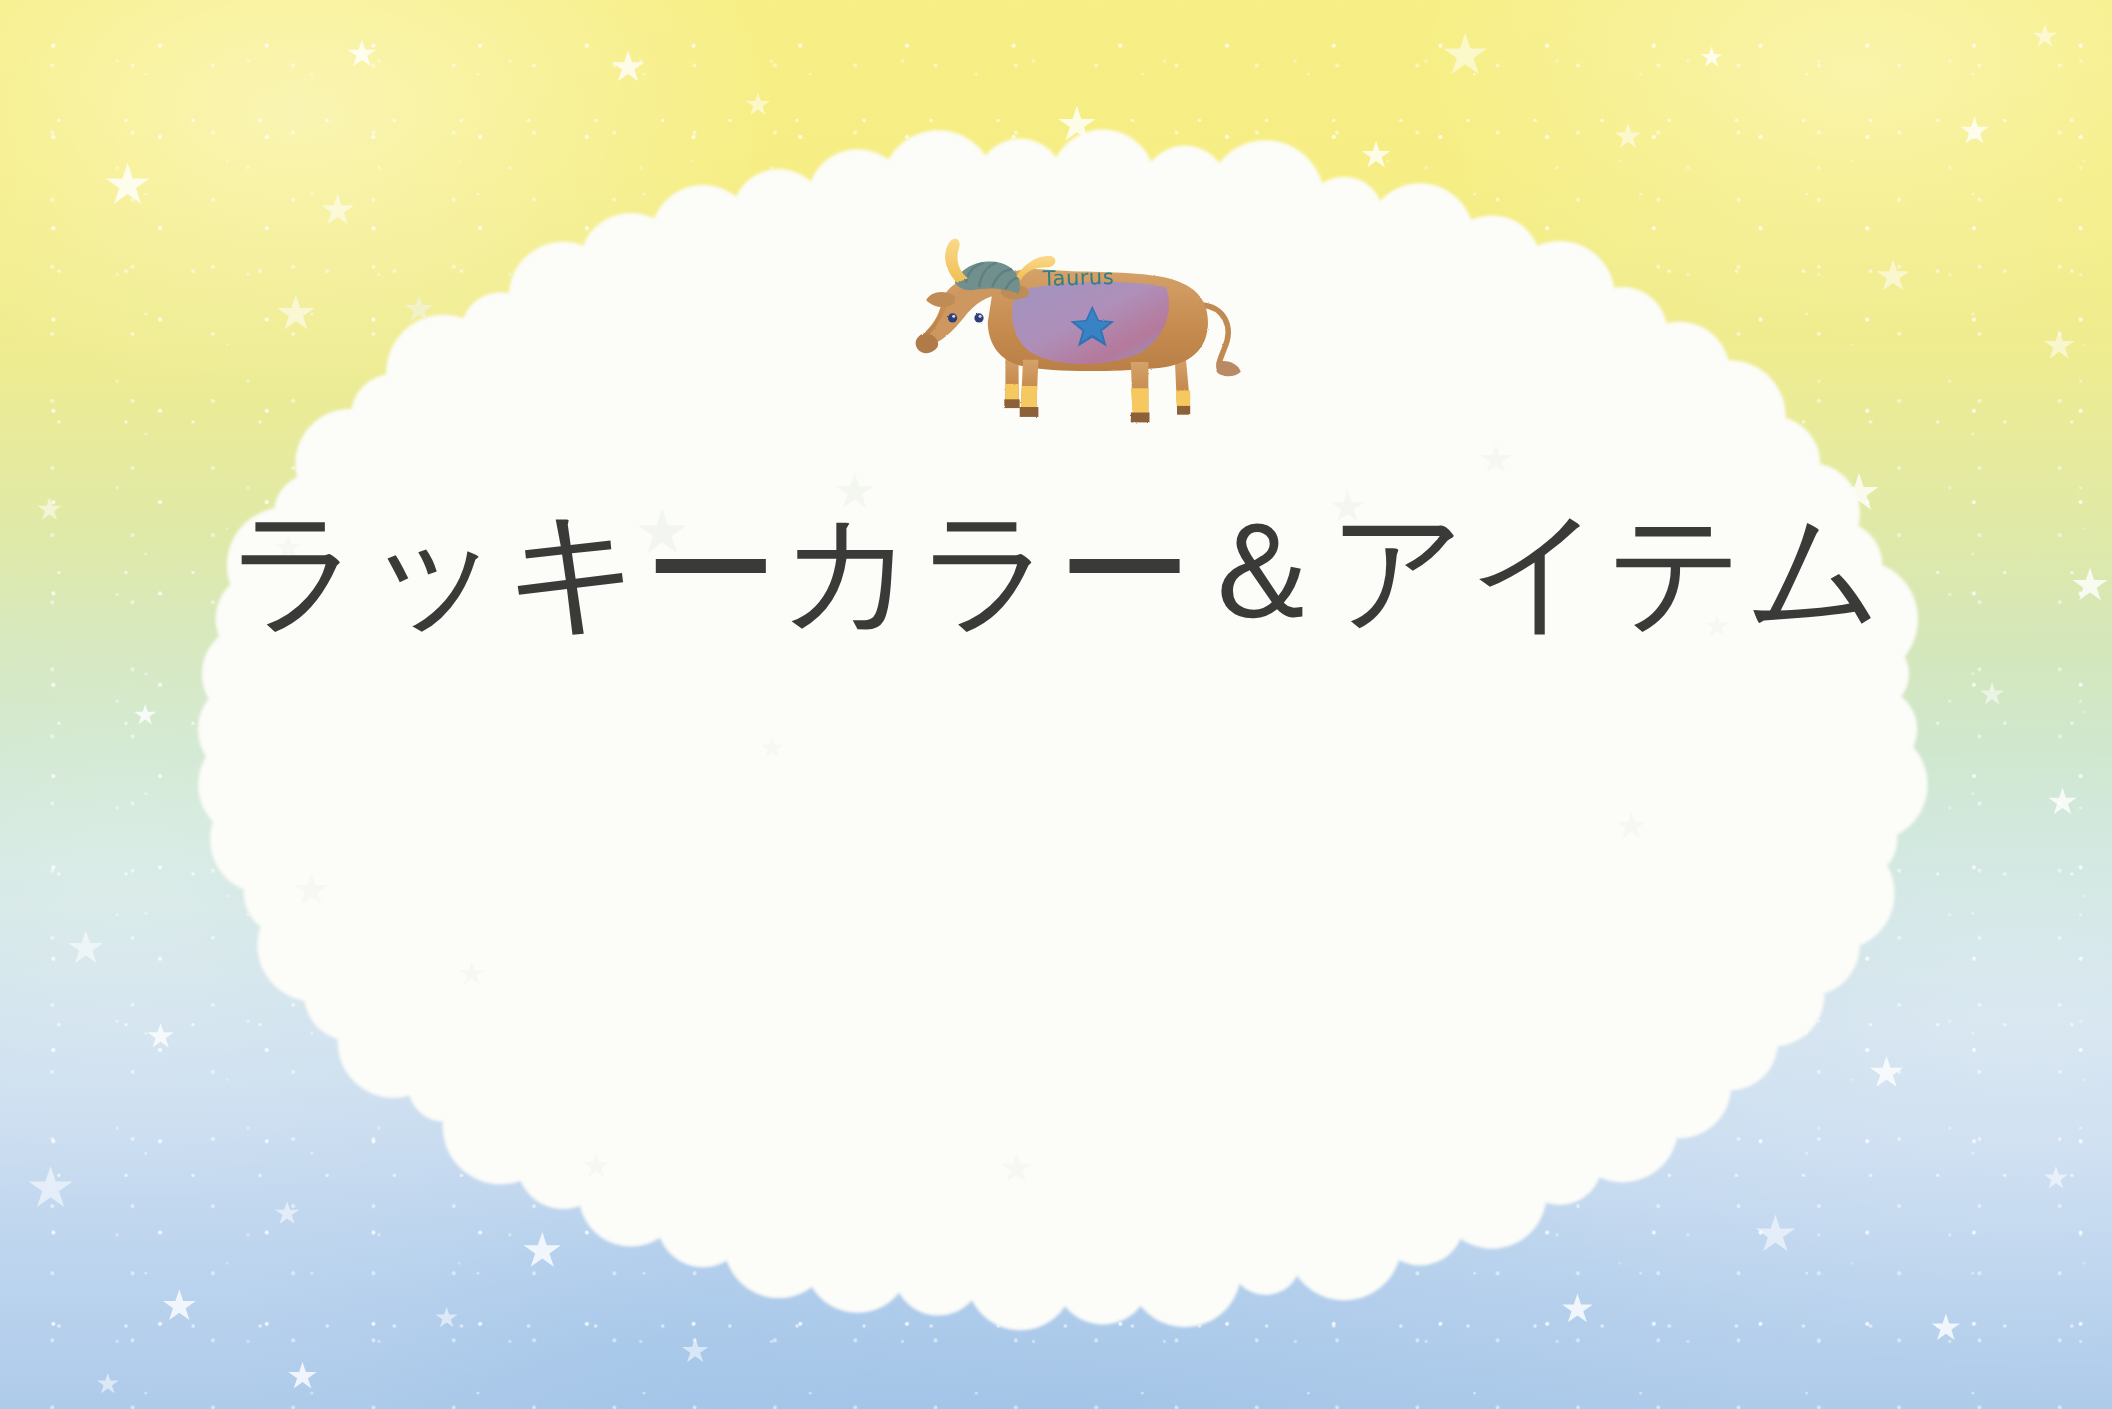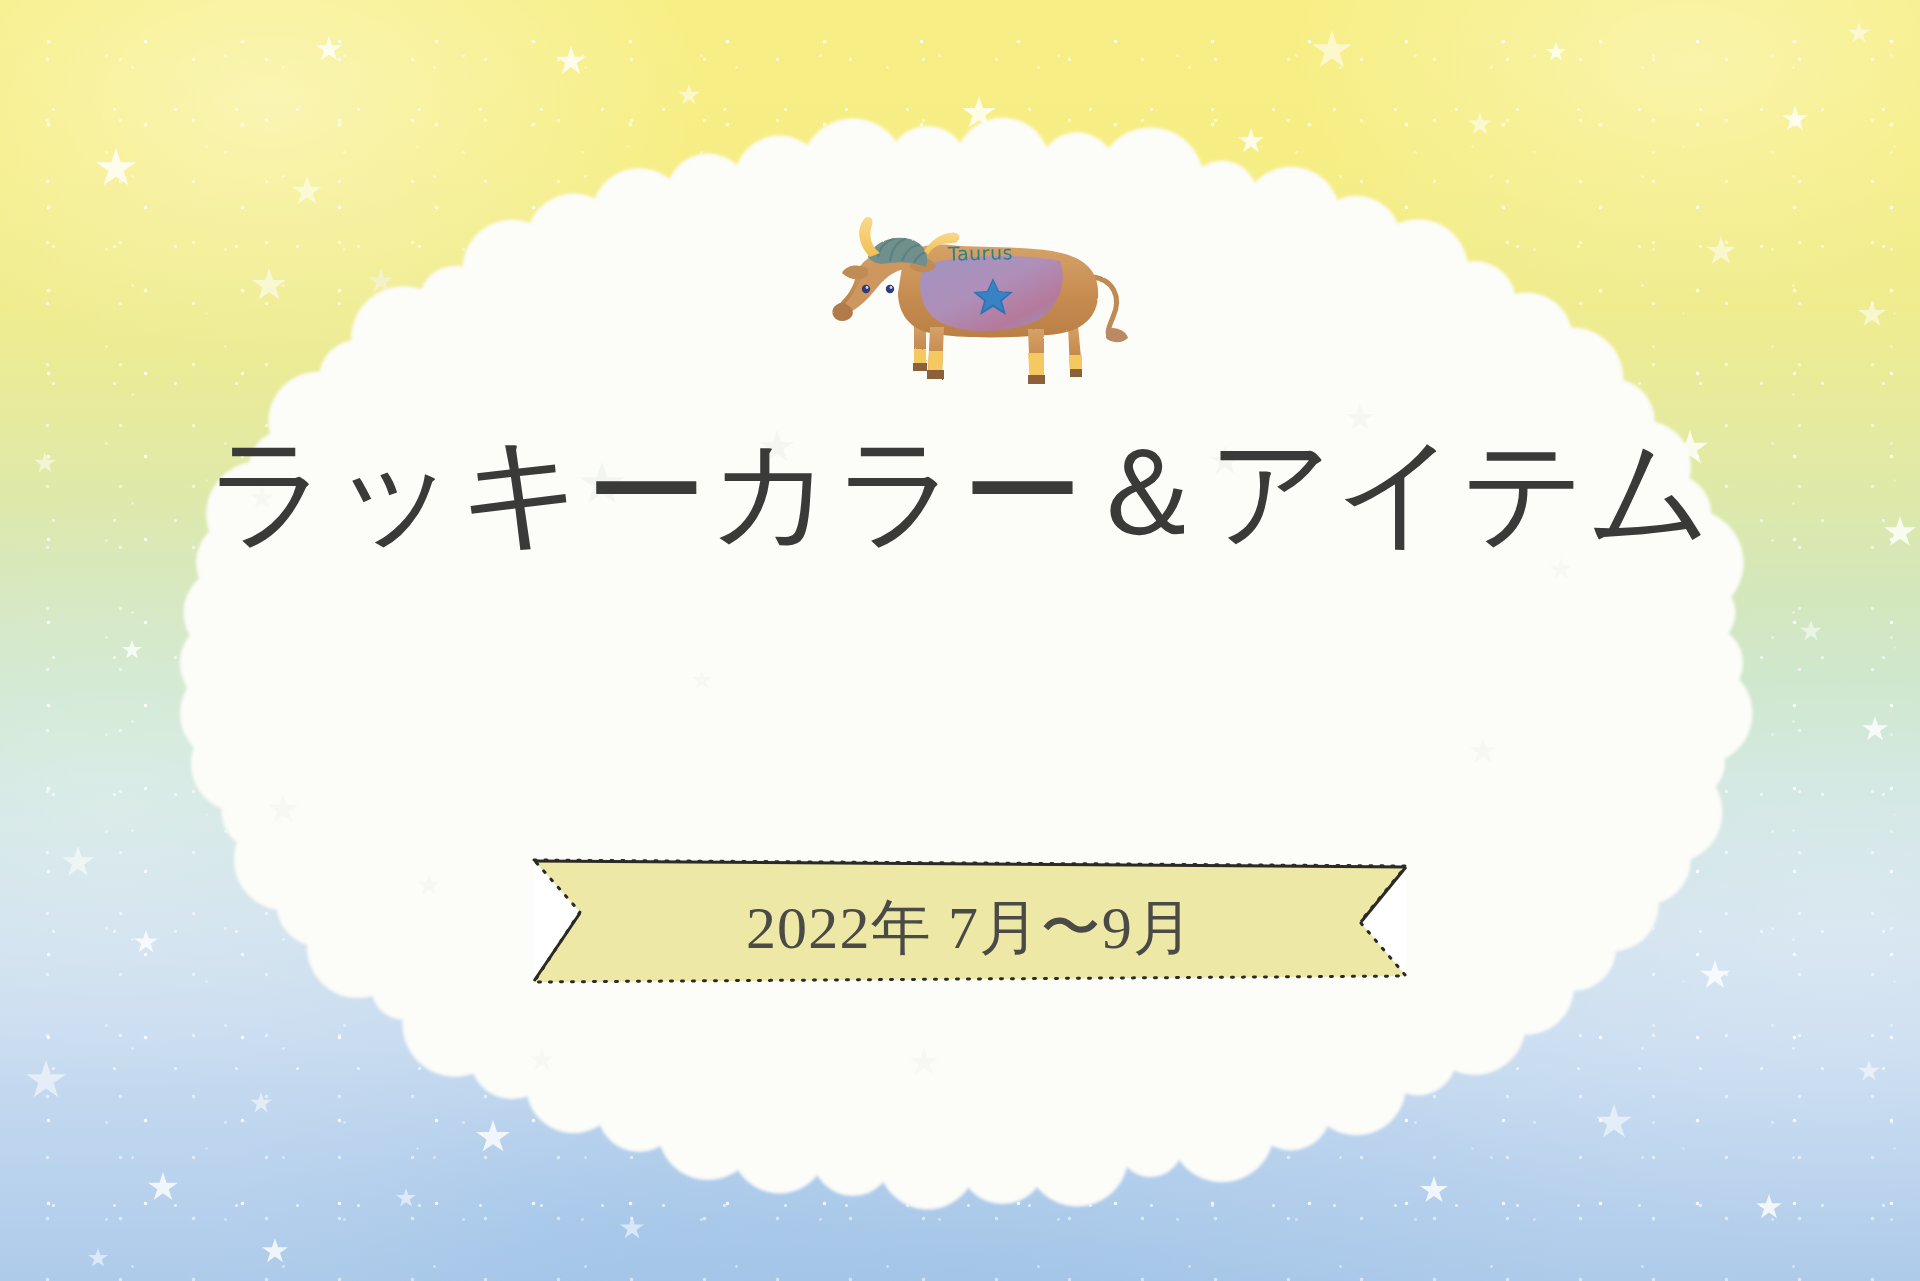--- a/index.html
+++ b/index.html
@@ -103,20 +103,21 @@
   .line1{
     font-size:130px;line-height:1.0;
     letter-spacing:.055em;
     font-weight:400;
     white-space:nowrap;
   }
   .line2{
     font-size:122px;line-height:1.0;
     letter-spacing:.012em;
     font-weight:400;
+    margin-top:28px;
     white-space:nowrap;
   }
 
   
   #ribbon{position:absolute;left:520px;top:848px;width:900px;height:146px;}
   #ribbon svg{display:block;width:100%;height:100%;overflow:visible;}
   #ribbon-text{
     position:absolute;left:0;right:0;top:40px;
     text-align:center;
     font-family:"Liberation Serif","DejaVu Serif",serif;
@@ -360,34 +361,14 @@
       </g>
     </svg>
   </div>
 
   <div id="taurus-word">Taurus</div>
 
   <div id="headline">
     <div class="line2">ラッキーカラー＆アイテム</div>
   </div>
 
-  <div id="ribbon">
-    <svg viewBox="0 0 900 146" preserveAspectRatio="none" aria-hidden="true">
-
-      <polygon points="14,12 886,18 886,128 14,134" fill="#EDE8A6"></polygon>
-
-      <polygon points="14,12 58,62 14,134 0,134 0,12" fill="#ffffff" opacity="0"></polygon>
-      <path d="M14 12 L60 64 L14 134" fill="#ffffff"></path>
-      <path d="M886 18 L840 74 L886 128" fill="#ffffff"></path>
-      <polygon points="14,12 60,64 14,134 14,134" fill="none"></polygon>
-
-      <path d="M14 12 L886 18 L840 74 L886 128 L14 134 L60 64 Z" fill="#EDE8A6"></path>
-
-      <path d="M14 13 L886 19" stroke="#2B2B26" stroke-width="3" fill="none"></path>
-      <path d="M886 19 L841 74" stroke="#2B2B26" stroke-width="3" fill="none"></path>
-      <path d="M14 133 L60 65" stroke="#2B2B26" stroke-width="3" fill="none"></path>
-
-      <path d="M14 12 L886 18 L840 74 L886 128 L14 134 L60 64 Z" fill="none" stroke="#2B2B26" stroke-width="3" stroke-dasharray="2 9" stroke-linecap="round"></path>
-    </svg>
-    <div id="ribbon-text">2022年 7月〜9月</div>
-  </div>
 
 </div>
 
 </body></html>

